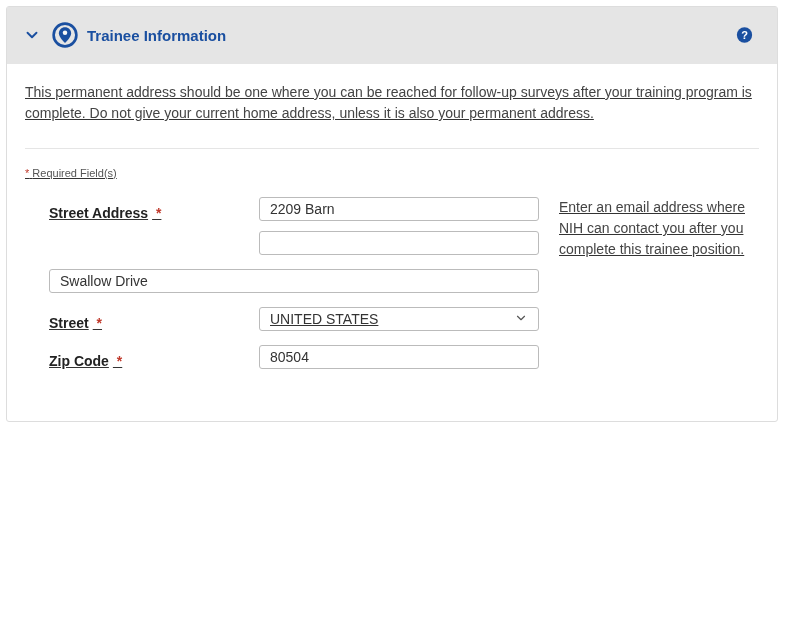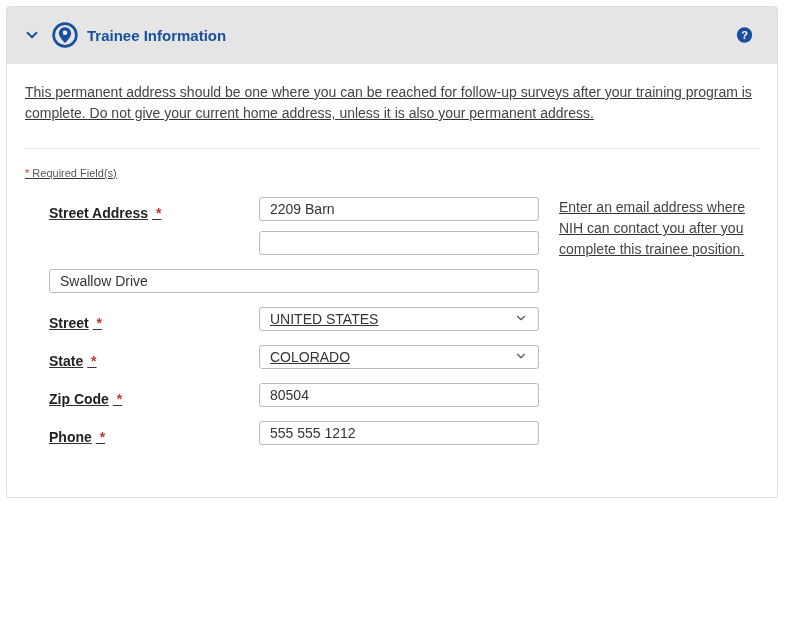--- a/index.html
+++ b/index.html
@@ -189,53 +189,30 @@
               <span>UNITED STATES</span>
               <span class="caret">
                 <svg width="14" height="14" viewBox="0 0 24 24" fill="none" stroke="currentColor" stroke-width="2" stroke-linecap="round" stroke-linejoin="round">
                     <polyline points="6 9 12 15 18 9"></polyline>
                   </svg>
               </span>
             </div>
           </div>
         </div>
 
-        <div class="form-row">
-          <div class="form-label">
-            <span>State</span><span class="red-ast">&nbsp;*</span>
-          </div>
-          <div class="form-control">
-            <div class="select">
-              <span>COLORADO</span>
-              <span class="caret">
-                <svg width="14" height="14" viewBox="0 0 24 24" fill="none" stroke="currentColor" stroke-width="2" stroke-linecap="round" stroke-linejoin="round">
-                    <polyline points="6 9 12 15 18 9"></polyline>
-                  </svg>
-              </span>
-            </div>
-          </div>
-        </div>
 
         <div class="form-row">
           <div class="form-label">
             <span>Zip Code</span><span class="red-ast">&nbsp;*</span>
           </div>
           <div class="form-control">
             <input type="text" value="80504" style="">
           </div>
         </div>
 
-        <div class="form-row">
-          <div class="form-label">
-            <span>Phone</span><span class="red-ast">&nbsp;*</span>
-          </div>
-          <div class="form-control">
-            <input type="text" value="555 555 1212" style="">
-          </div>
-        </div>
 
         <div class="form-row">
         </div>
 
       </div>
 
       <div class="help-col">
         <p>Enter an email address where NIH can contact you after you complete this trainee position.</p>
       </div>
     </div>

